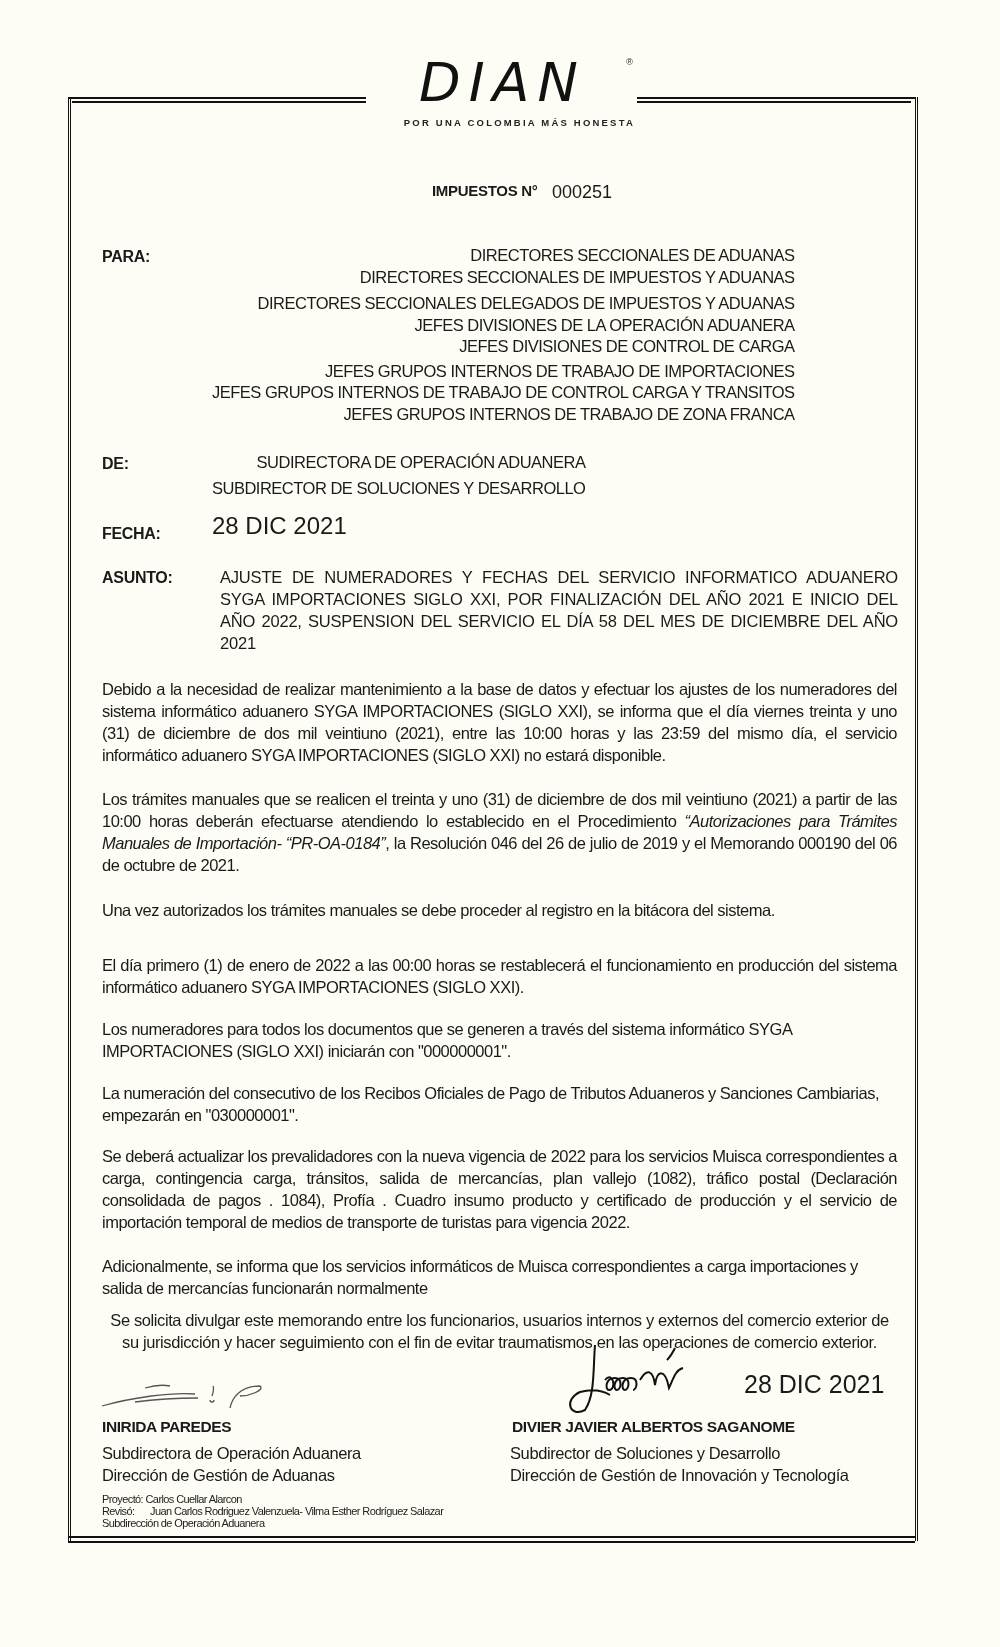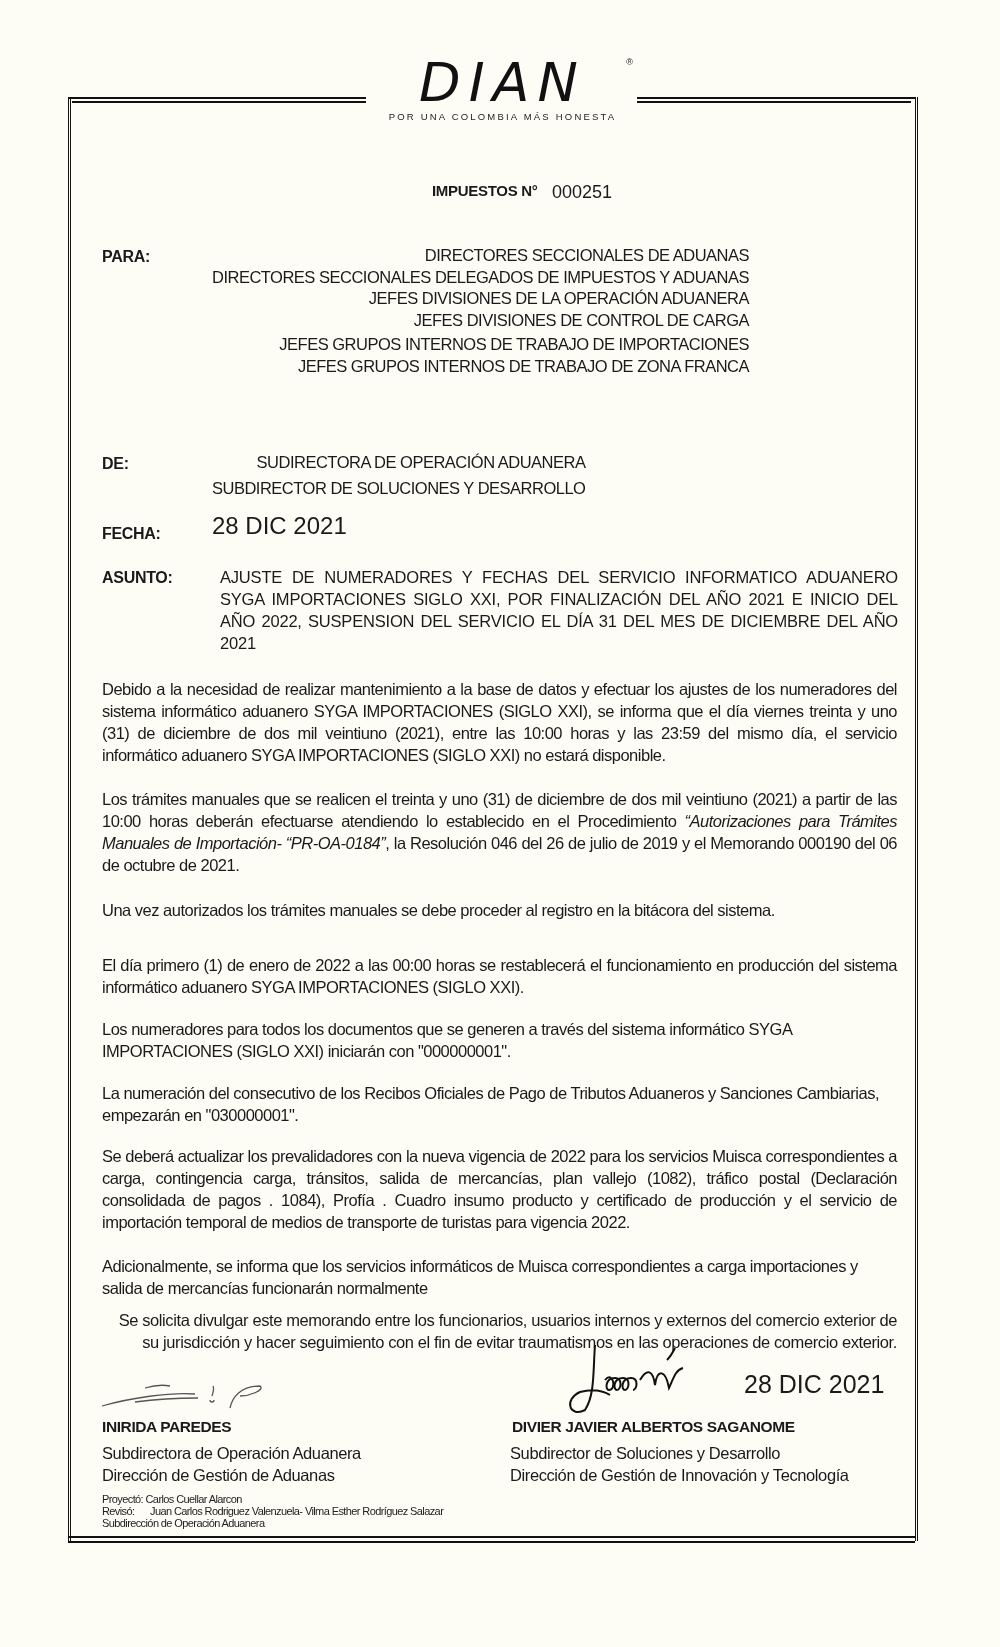--- a/index.html
+++ b/index.html
@@ -24,21 +24,23 @@
   .bot-line-b { left: 68px; top: 1541px; width: 847px; border-top-width: 2px; }
 
   .logo { position: absolute; left: 370px; top: 55px; width: 265px; height: 75px; text-align: center; }
   .logo-word {
     font-family: "DejaVu Sans", sans-serif;
     font-size: 54px; letter-spacing: 8px; font-weight: 300;
     line-height: 56px; color: #111; font-style: italic;
   }
   .logo-reg { position: absolute; right: 2px; top: 2px; font-size: 9px; }
   .logo-tag {
-    font-size: 9.5px; letter-spacing: 2.2px; font-weight: normal; color: #222;
+    font-size: 9.5px; letter-spacing: 2.2px; font-weight: bold; color: #222;
+    margin-top: 6px;
+    text-align: right;
   }
 
   .memo-title { position: absolute; left: 432px; top: 180px; }
   .memo-label { font-size: 15px; font-weight: bold; letter-spacing: -0.3px; }
   .memo-number { font-size: 18px; margin-left: 10px; position: relative; top: 2px; }
 
   .hdr-label { position: absolute; left: 102px; font-size: 16px; font-weight: bold; letter-spacing: -0.3px; }
   .hdr-values { position: absolute; left: 212px; font-size: 16.5px; letter-spacing: -0.5px; text-align: right; }
   .hdr-values div { line-height: 21.5px; white-space: nowrap; }
 
@@ -71,48 +73,50 @@
 </div>
 
 <div class="memo-title">
   <span class="memo-label">IMPUESTOS N°</span>
   <span class="memo-number">000251</span>
 </div>
 
 <div class="hdr-label" style="top:248px;">PARA:</div>
 <div class="hdr-values" style="top:245px;">
   <div>DIRECTORES SECCIONALES DE ADUANAS</div>
+  <div style="margin-bottom:5px;">DIRECTORES SECCIONALES DE IMPUESTOS Y ADUANAS</div>
   <div>DIRECTORES SECCIONALES DELEGADOS DE IMPUESTOS Y ADUANAS</div>
   <div>JEFES DIVISIONES DE LA OPERACIÓN ADUANERA</div>
   <div style="margin-bottom:3px;">JEFES DIVISIONES DE CONTROL DE CARGA</div>
   <div>JEFES GRUPOS INTERNOS DE TRABAJO DE IMPORTACIONES</div>
+  <div>JEFES GRUPOS INTERNOS DE TRABAJO DE CONTROL CARGA Y TRANSITOS</div>
   <div>JEFES GRUPOS INTERNOS DE TRABAJO DE ZONA FRANCA</div>
 </div>
 
 <div class="hdr-label" style="top:455px;">DE:</div>
 <div class="hdr-values" style="top:452px;">
   <div style="margin-bottom:4px;">SUDIRECTORA DE OPERACIÓN ADUANERA</div>
   <div>SUBDIRECTOR DE SOLUCIONES Y DESARROLLO</div>
 </div>
 
 <div class="hdr-label" style="top:525px;">FECHA:</div>
 <div class="hdr-values" style="top:512px; font-size:24px; letter-spacing:0;">28 DIC 2021</div>
 
 <div class="hdr-label" style="top:569px;">ASUNTO:</div>
-<div class="para" style="left:220px; width:678px; top:566px; letter-spacing:-0.2px;">AJUSTE DE NUMERADORES Y FECHAS DEL SERVICIO INFORMATICO ADUANERO SYGA IMPORTACIONES SIGLO XXI, POR FINALIZACIÓN DEL AÑO 2021 E INICIO DEL AÑO 2022, SUSPENSION DEL SERVICIO EL DÍA 31 DEL MES DE DICIEMBRE DEL AÑO 2021</div>
+<div class="para" style="left:220px; width:678px; top:566px; letter-spacing:-0.2px;">AJUSTE DE NUMERADORES Y FECHAS DEL SERVICIO INFORMATICO ADUANERO SYGA IMPORTACIONES SIGLO XXI, POR FINALIZACIÓN DEL AÑO 2021 E INICIO DEL AÑO 2022, SUSPENSION DEL SERVICIO EL DÍA 58 DEL MES DE DICIEMBRE DEL AÑO 2021</div>
 
 <div class="para" style="top:678px;">Debido a la necesidad de realizar mantenimiento a la base de datos y efectuar los ajustes de los numeradores del sistema informático aduanero SYGA IMPORTACIONES (SIGLO XXI), se informa que el día viernes treinta y uno (31) de diciembre de dos mil veintiuno (2021), entre las 10:00 horas y las 23:59 del mismo día, el servicio informático aduanero SYGA IMPORTACIONES (SIGLO XXI) no estará disponible.</div>
 <div class="para" style="top:788px;"><span>Los trámites manuales que se realicen el treinta y uno (31) de diciembre de dos mil veintiuno (2021) a partir de las 10:00 horas deberán efectuarse atendiendo lo establecido en el Procedimiento </span><em>“Autorizaciones para Trámites Manuales de Importación- “PR-OA-0184”</em><span>, la Resolución 046 del 26 de julio de 2019 y el Memorando 000190 del 06 de octubre de 2021.</span></div>
 <div class="para" style="top:899px;">Una vez autorizados los trámites manuales se debe proceder al registro en la bitácora del sistema.</div>
 <div class="para" style="top:954px;">El día primero (1) de enero de 2022 a las 00:00 horas se restablecerá el funcionamiento en producción del sistema informático aduanero SYGA IMPORTACIONES (SIGLO XXI).</div>
 <div class="para" style="top:1018px; text-align:left;">Los numeradores para todos los documentos que se generen a través del sistema informático SYGA IMPORTACIONES (SIGLO XXI) iniciarán con "000000001".</div>
 <div class="para" style="top:1082px; text-align:left;">La numeración del consecutivo de los Recibos Oficiales de Pago de Tributos Aduaneros y Sanciones Cambiarias, empezarán en "030000001".</div>
 <div class="para" style="top:1145px;">Se deberá actualizar los prevalidadores con la nueva vigencia de 2022 para los servicios Muisca correspondientes a carga, contingencia carga, tránsitos, salida de mercancías, plan vallejo (1082), tráfico postal (Declaración consolidada de pagos . 1084), Profía . Cuadro insumo producto y certificado de producción y el servicio de importación temporal de medios de transporte de turistas para vigencia 2022.</div>
 <div class="para" style="top:1255px; text-align:left;">Adicionalmente, se informa que los servicios informáticos de Muisca correspondientes a carga importaciones y salida de mercancías funcionarán normalmente</div>
-<div class="para" style="top:1309px; text-align:right; letter-spacing:-0.4px;">Se solicita divulgar este memorando entre los funcionarios, usuarios internos y externos del comercio exterior de su jurisdicción y hacer seguimiento con el fin de evitar traumatismos en las operaciones de comercio exterior.</div>
+<div class="para" style="top:1309px; text-align:center; letter-spacing:-0.4px;">Se solicita divulgar este memorando entre los funcionarios, usuarios internos y externos del comercio exterior de su jurisdicción y hacer seguimiento con el fin de evitar traumatismos en las operaciones de comercio exterior.</div>
 
 <svg class="sig-left-img" viewBox="0 0 165 30">
   <path d="M2 26 C30 18, 70 12, 95 14 M45 8 C55 5, 65 5, 70 6 M35 22 C50 20, 70 18, 98 18 M112 16 c2 -6 2 -8 1 -10 M110 20 a2 2 0 1 0 4 0 M130 28 C132 18, 140 6, 160 6 C165 10, 150 16, 140 16" fill="none" stroke="#555" stroke-width="1.3"></path>
 </svg>
 <svg class="sig-right-img" viewBox="0 0 130 80">
   <path d="M30 5 C28 30, 30 55, 20 70 C5 78, -2 60, 15 52 C30 48, 40 52, 45 55 M40 40 c8 -10 12 10 4 10 c-4 0 -4 -12 6 -12 c8 0 6 12 2 12 c-4 0 -4 -12 6 -12 c8 0 6 12 2 12 c-4 0 -4 -12 6 -12 c8 0 6 12 2 12 M75 40 C82 28, 88 30, 90 45 C92 30, 100 28, 104 48 C108 40, 110 30, 118 28 M110 8 c-2 4 -4 8 -8 12" fill="none" stroke="#111" stroke-width="2"></path>
 </svg>
 <div class="sig-date">28 DIC 2021</div>
 
 <div class="sig-name" style="left:102px; top:1418px;">INIRIDA PAREDES</div>

